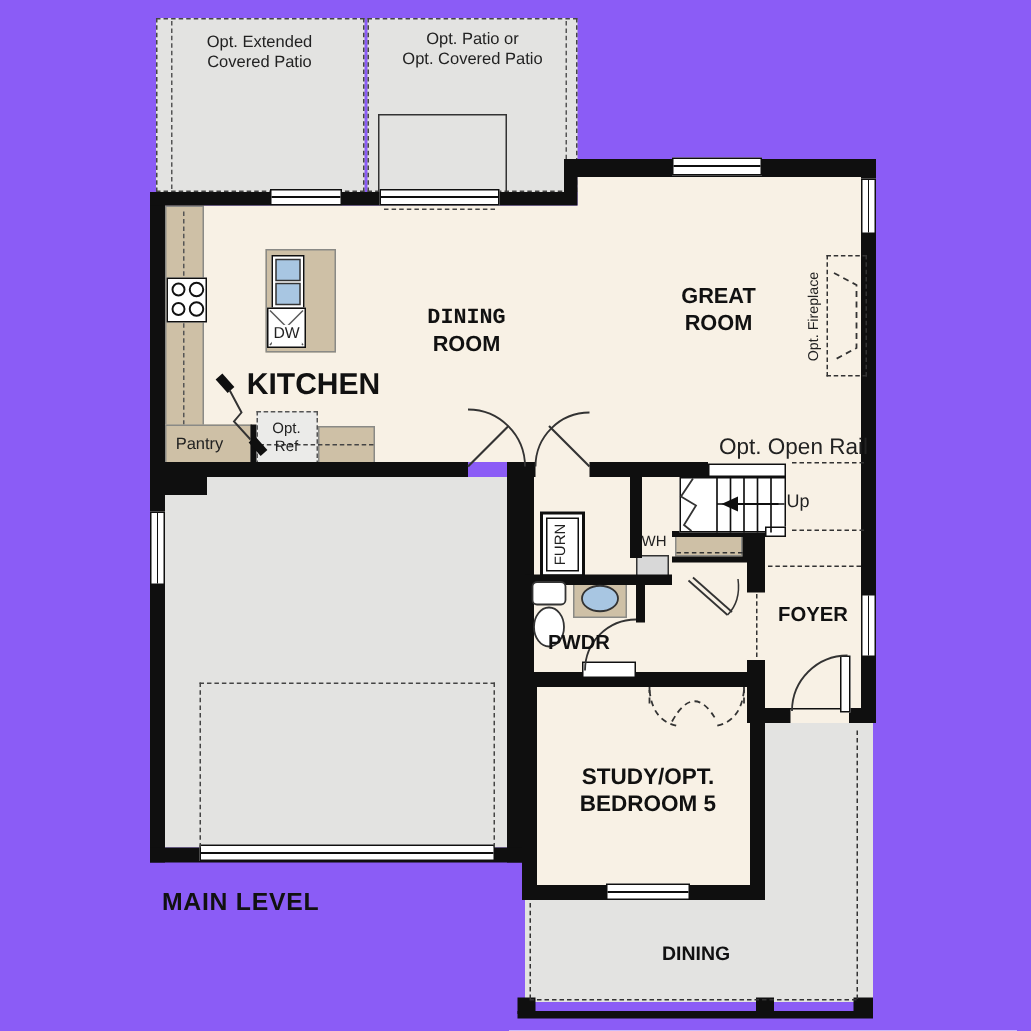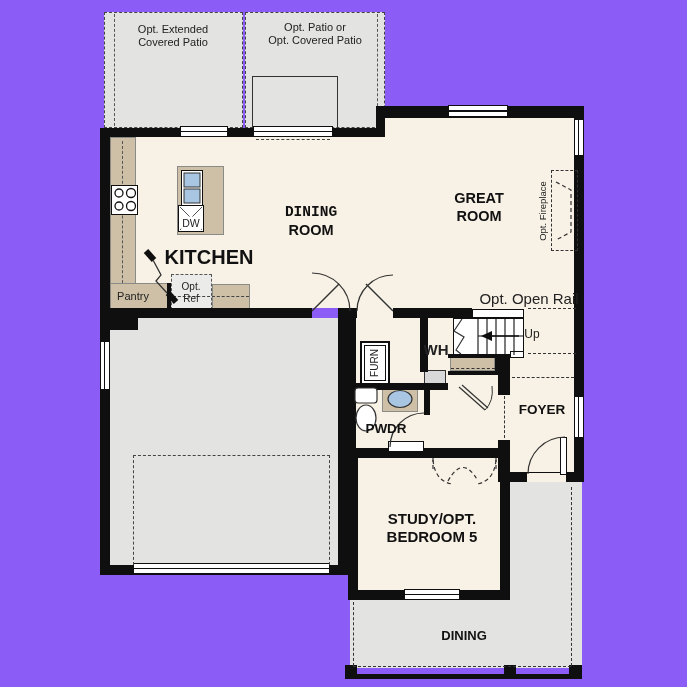--- a/index.html
+++ b/index.html
@@ -198,25 +198,26 @@
     <span style="display:block;">ROOM</span>
   </div>
   <div class="lbl b" style="left:209px;top:257px;font-size:20px;">KITCHEN</div>
   <div class="lbl" style="left:133px;top:297px;font-size:11px;color:#222;">Pantry</div>
   <div class="lbl" style="left:191px;top:292px;font-size:10px;color:#222;line-height:1.15;">
     <span style="display:block;">Opt.</span>
     <span style="display:block;">Ref</span>
   </div>
   <div class="lbl" style="left:191px;top:223px;font-size:10.5px;color:#222;background:#fff;padding:0 1px;">DW</div>
   <div class="lbl vert" style="left:375px;top:363px;font-size:10px;color:#222;">FURN</div>
-  <div class="lbl" style="left:436px;top:350px;font-size:15px;color:#222;font-weight:bold;">WH</div>
+  <div class="lbl" style="left:436px;top:362px;font-size:10px;color:#222;">WH</div>
   <div class="lbl b" style="left:386px;top:429px;font-size:13.5px;">PWDR</div>
   <div class="lbl" style="left:532px;top:334px;font-size:12px;color:#222;">Up</div>
   <div class="lbl" style="left:481px;top:299px;font-size:15px;color:#222;margin-left:48px;">Opt. Open Rail</div>
   <div class="lbl vert" style="left:543px;top:211px;font-size:9.5px;color:#222;">Opt. Fireplace</div>
   <div class="lbl b" style="left:542px;top:410px;font-size:13.5px;">FOYER</div>
   <div class="lbl b" style="left:432px;top:528px;font-size:15px;">
     <span style="display:block;">STUDY/OPT.</span>
     <span style="display:block;">BEDROOM 5</span>
   </div>
   <div class="lbl b" style="left:464px;top:636px;font-size:13px;">DINING</div>
+  <div class="lbl b" style="left:108px;top:602px;transform:translate(0,-50%);font-size:16.5px;letter-spacing:0.5px;">MAIN LEVEL</div>
 
 </div>
 
 </body></html>

